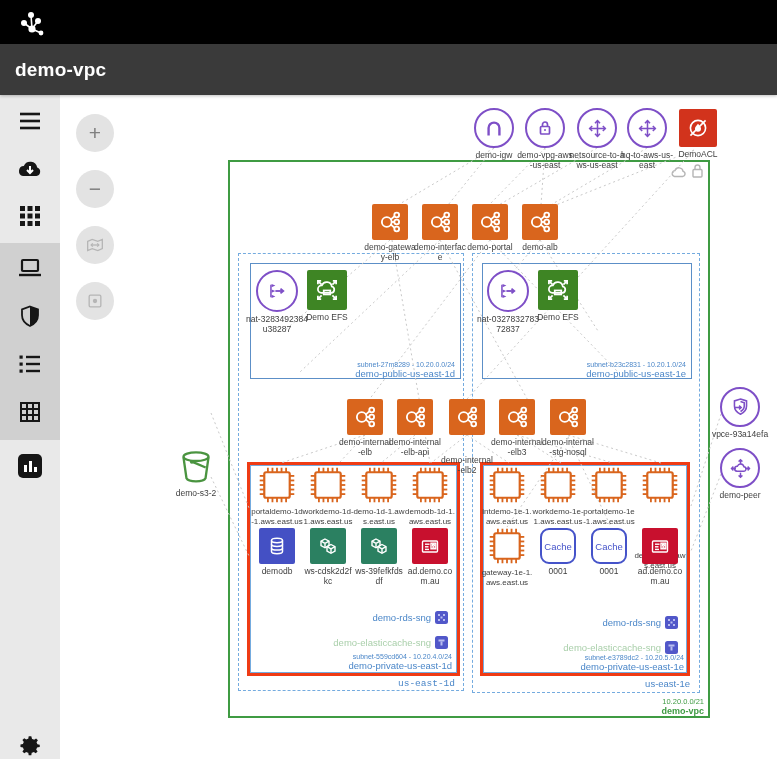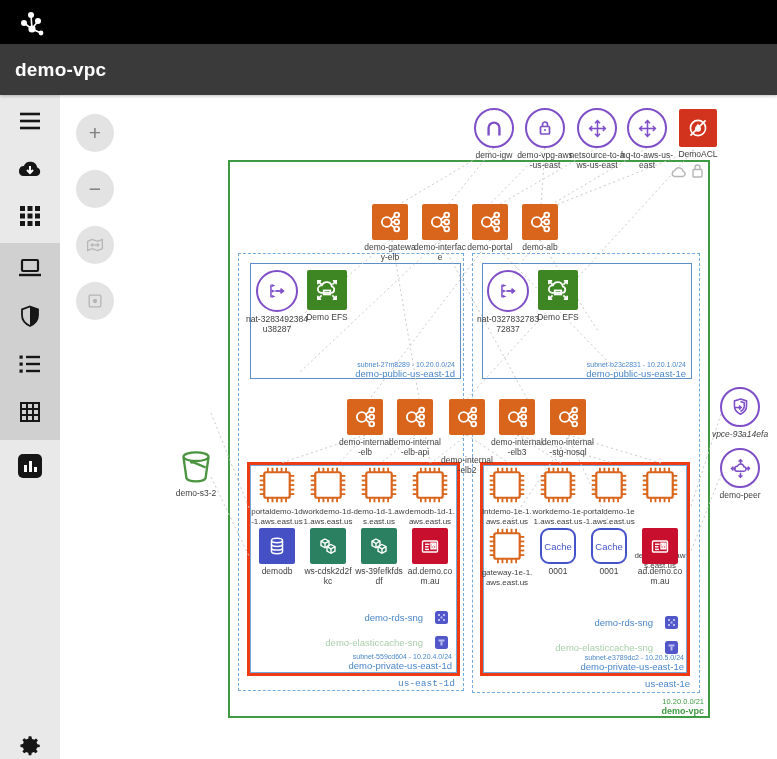--- a/index.html
+++ b/index.html
@@ -37,21 +37,21 @@
   .tsq{background:#2b8061;} .rsq{background:#c8102e;} .aclsq{background:#d2331c;width:38px;height:38px;}
   .cache{width:36px;height:36px;border-radius:9px;border:2px solid #4553c9;background:#fff;box-sizing:border-box;
          display:flex;align-items:center;justify-content:center;color:#4553c9;font-size:9.5px;}
   
   .sub-id{font-size:7px;color:#4a86c8;}
   .sub-name{font-size:9.5px;color:#4a86c8;}
   .r{text-align:right;}
   .aztxt{font-size:9.5px;color:#4a86c8;}
   .vpctxt1{font-size:7.5px;color:#3f9b43;}
   .vpctxt2{font-size:9px;color:#3f9b43;font-weight:bold;}
-  .sngrow{position:absolute;display:flex;align-items:center;justify-content:flex-end;gap:12px;z-index:3;}
+  .sngrow{position:absolute;display:flex;align-items:center;justify-content:flex-end;gap:4px;z-index:3;}
   .sngrow .txt{font-size:9.5px;}
   .sng-blue{color:#4a86c8;} .sng-green{color:#a9cfaa;}
   .badge{width:13px;height:13px;border-radius:2.5px;background:#5157c9;display:flex;align-items:center;justify-content:center;}
   svg{display:block;}
 </style>
 </head>
 <body>
 
 <div id="stage">
 
@@ -774,21 +774,21 @@
   <div class="node" style="left:166px;top:449px;width:60px;">
     <svg width="40" height="37" viewBox="0 0 24 22">
         <ellipse cx="12" cy="4.5" rx="7.5" ry="2.6" stroke="#4a9440" stroke-width="1.4" fill="none"></ellipse>
         <path d="M4.5,4.9 L6.3,17.5 a5.8,2.3 0 0 0 11.4,0 L19.5,4.9" stroke="#4a9440" stroke-width="1.4" fill="none"></path>
         <line x1="9.5" y1="7.5" x2="17.8" y2="11" stroke="#4a9440" stroke-width="1.4"></line>
         <circle cx="9.5" cy="7.5" r="1.2" fill="#4a9440"></circle>
       </svg>
     <div class="lbl">demo-s3-2</div>
   </div>
 
-  <div class="node" style="left:710px;top:387px;width:60px;font-style:italic;">
+  <div class="node" style="left:710px;top:387px;width:60px;">
     <div class="circ">
       <svg width="25" height="25" viewBox="0 0 24 24" stroke="#7e4fc7" fill="none" stroke-width="1.5">
           <path d="M12,3.8 l5.8,1.9 v4.8 c0,4 -2.3,6.3 -5.8,7.9 c-3.5,-1.6 -5.8,-3.9 -5.8,-7.9 v-4.8 z"></path>
           <path d="M12,6.2 l3.6,1.2 v3.2 c0,2.6 -1.5,4.2 -3.6,5.3"></path>
           <line x1="6" y1="12" x2="12.5" y2="12"></line>
           <polyline points="10.6,10.2 12.6,12 10.6,13.8"></polyline>
         </svg>
     </div>
       <div class="lbl">vpce-93a14efa</div>
   </div>

